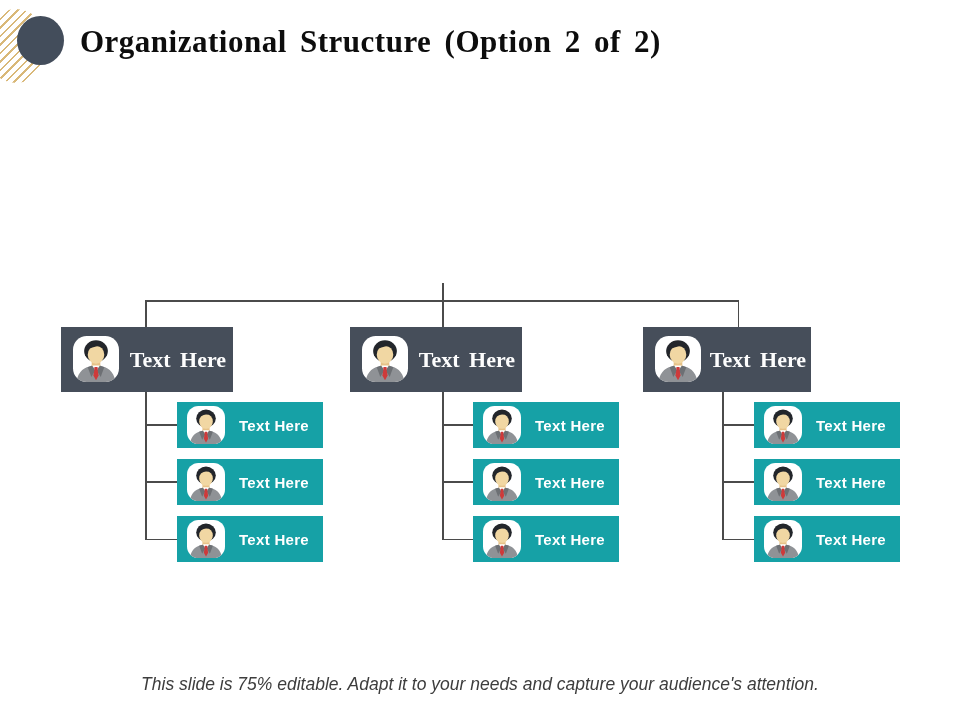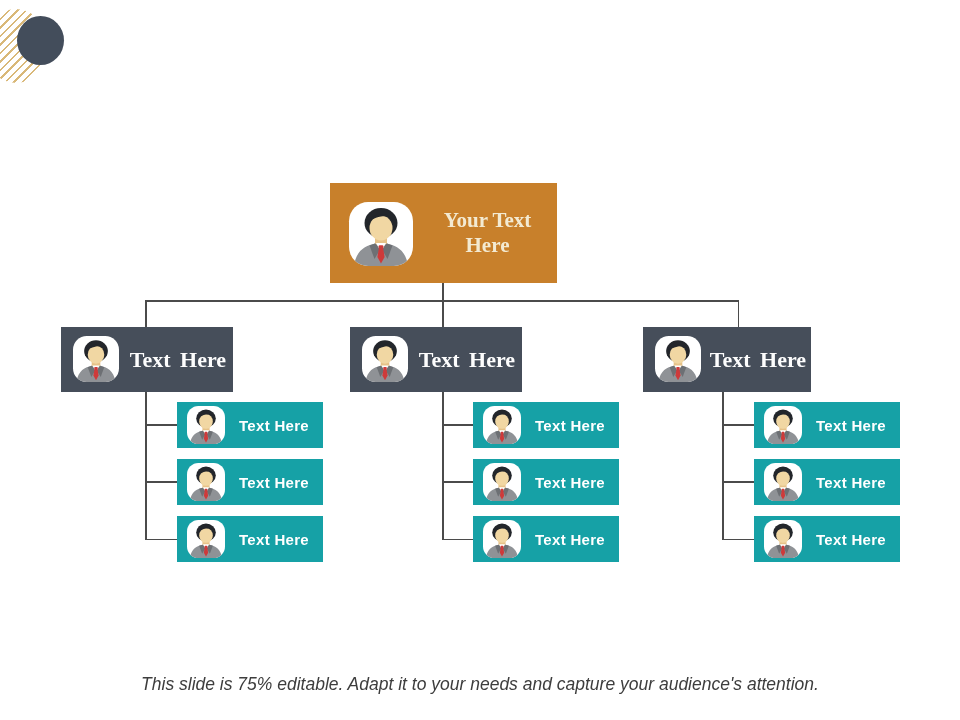--- a/index.html
+++ b/index.html
@@ -65,20 +65,21 @@
 </style>
 </head>
 <body>
 
 <div class="slide">
 
   <div class="deco">
     <div class="deco-hatch"></div>
     <div class="deco-dot"></div>
   </div>
+  <h1 class="title">Organizational Structure (Option 2 of 2)</h1>
 
   <div class="chart">
 
     <div class="line" style="left:442px;top:283px;width:1.5px;height:18px"></div>
     <div class="line" style="left:145px;top:300px;width:594px;height:1.5px"></div>
     <div class="line" style="left:145px;top:300px;width:1.5px;height:28px"></div>
     <div class="line" style="left:442px;top:300px;width:1.5px;height:28px"></div>
     <div class="line" style="left:737.5px;top:300px;width:1.5px;height:28px"></div>
 
     <div class="line" style="left:145px;top:392px;width:1.5px;height:148px"></div>
@@ -88,39 +89,20 @@
     <div class="line" style="left:145px;top:424px;width:32px;height:1.5px"></div>
     <div class="line" style="left:145px;top:481px;width:32px;height:1.5px"></div>
     <div class="line" style="left:145px;top:538.5px;width:32px;height:1.5px"></div>
     <div class="line" style="left:442px;top:424px;width:31px;height:1.5px"></div>
     <div class="line" style="left:442px;top:481px;width:31px;height:1.5px"></div>
     <div class="line" style="left:442px;top:538.5px;width:31px;height:1.5px"></div>
     <div class="line" style="left:722px;top:424px;width:32px;height:1.5px"></div>
     <div class="line" style="left:722px;top:481px;width:32px;height:1.5px"></div>
     <div class="line" style="left:722px;top:538.5px;width:32px;height:1.5px"></div>
 
-    <div class="node node-root" style="left:330px;top:183px;width:227px;height:100px">
-      <span class="avatar av-root">
-  <svg viewBox="0 0 64 64" aria-hidden="true">
-    <ellipse cx="32" cy="21" rx="16.5" ry="15" fill="#23262b"></ellipse>
-    <rect x="26" y="30" width="12" height="13" fill="#e6c288"></rect>
-    <ellipse cx="32" cy="26" rx="11.5" ry="12.5" fill="#f1d7a3"></ellipse>
-    <path d="M18.5,25 C16.5,9 47.5,7 45.5,25 C45.5,16 39,13 32,14.5 C25,16 19.5,18 18.5,25 Z" fill="#23262b"></path>
-    <path d="M5,64 C7,48 17,43.5 26,41.5 L32,46 L38,41.5 C47,43.5 57,48 59,64 Z" fill="#8f9296"></path>
-    <path d="M26,41.5 L32,46 L25.5,57 L20.5,43.5 Z" fill="#6d7074"></path>
-    <path d="M38,41.5 L32,46 L38.5,57 L43.5,43.5 Z" fill="#6d7074"></path>
-    <path d="M27,41 L37,41 L32,50 Z" fill="#ffffff"></path>
-    <path d="M30,45.5 L34,45.5 L35.6,55 L32,61.5 L28.4,55 Z" fill="#ce3a3a"></path>
-    <rect x="29.6" y="43.2" width="4.8" height="3.4" rx="1" fill="#ce3a3a"></rect>
-  </svg>
-</span>
-      <span class="label label-root">
-          <span class="inner">Your Text Here</span>
-        </span>
-    </div>
 
     <div class="node node-branch" style="left:61px;top:327px;width:172px;height:65px">
       <span class="avatar av-branch">
   <svg viewBox="0 0 64 64" aria-hidden="true">
     <ellipse cx="32" cy="21" rx="16.5" ry="15" fill="#23262b"></ellipse>
     <rect x="26" y="30" width="12" height="13" fill="#e6c288"></rect>
     <ellipse cx="32" cy="26" rx="11.5" ry="12.5" fill="#f1d7a3"></ellipse>
     <path d="M18.5,25 C16.5,9 47.5,7 45.5,25 C45.5,16 39,13 32,14.5 C25,16 19.5,18 18.5,25 Z" fill="#23262b"></path>
     <path d="M5,64 C7,48 17,43.5 26,41.5 L32,46 L38,41.5 C47,43.5 57,48 59,64 Z" fill="#8f9296"></path>
     <path d="M26,41.5 L32,46 L25.5,57 L20.5,43.5 Z" fill="#6d7074"></path>

